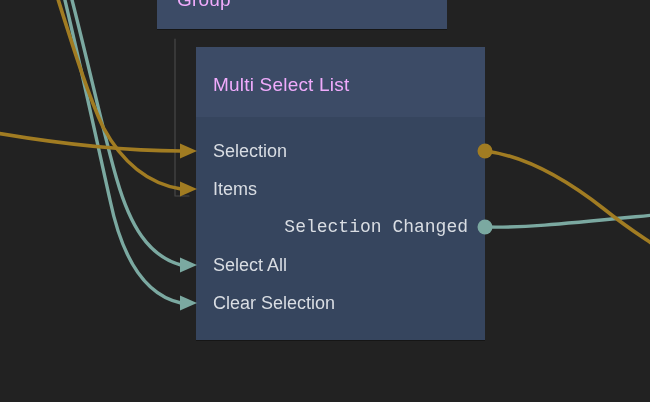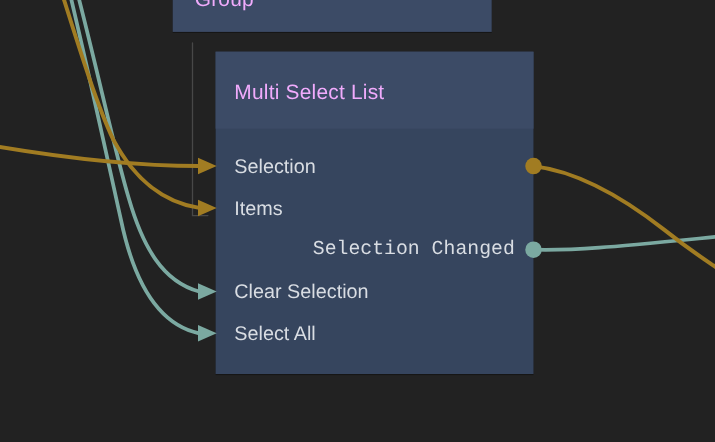--- a/index.html
+++ b/index.html
@@ -74,24 +74,24 @@
       <div class="row in">
         <span class="lbl">Selection</span>
       </div>
       <div class="row in">
         <span class="lbl">Items</span>
       </div>
       <div class="row out">
         <span class="lbl">Selection Changed</span>
       </div>
       <div class="row in">
-        <span class="lbl">Clear Selection</span>
+        <span class="lbl">Select All</span>
       </div>
       <div class="row in">
-        <span class="lbl">Select All</span>
+        <span class="lbl">Clear Selection</span>
       </div>
     </div>
   </div>
 
   <svg class="wires" viewBox="0 0 650 402">
 
     <path class="wire faint" d="M 175 39 L 175 196 L 189 196"></path>
 
     <path class="wire teal" d="M 71 -4 C 90 70, 105 140, 117 180 C 130 225, 148 256, 181 265"></path>
     <path class="wire teal" d="M 64 -4 C 85 85, 101 160, 110 200 C 120 248, 139 294, 181 303"></path>

